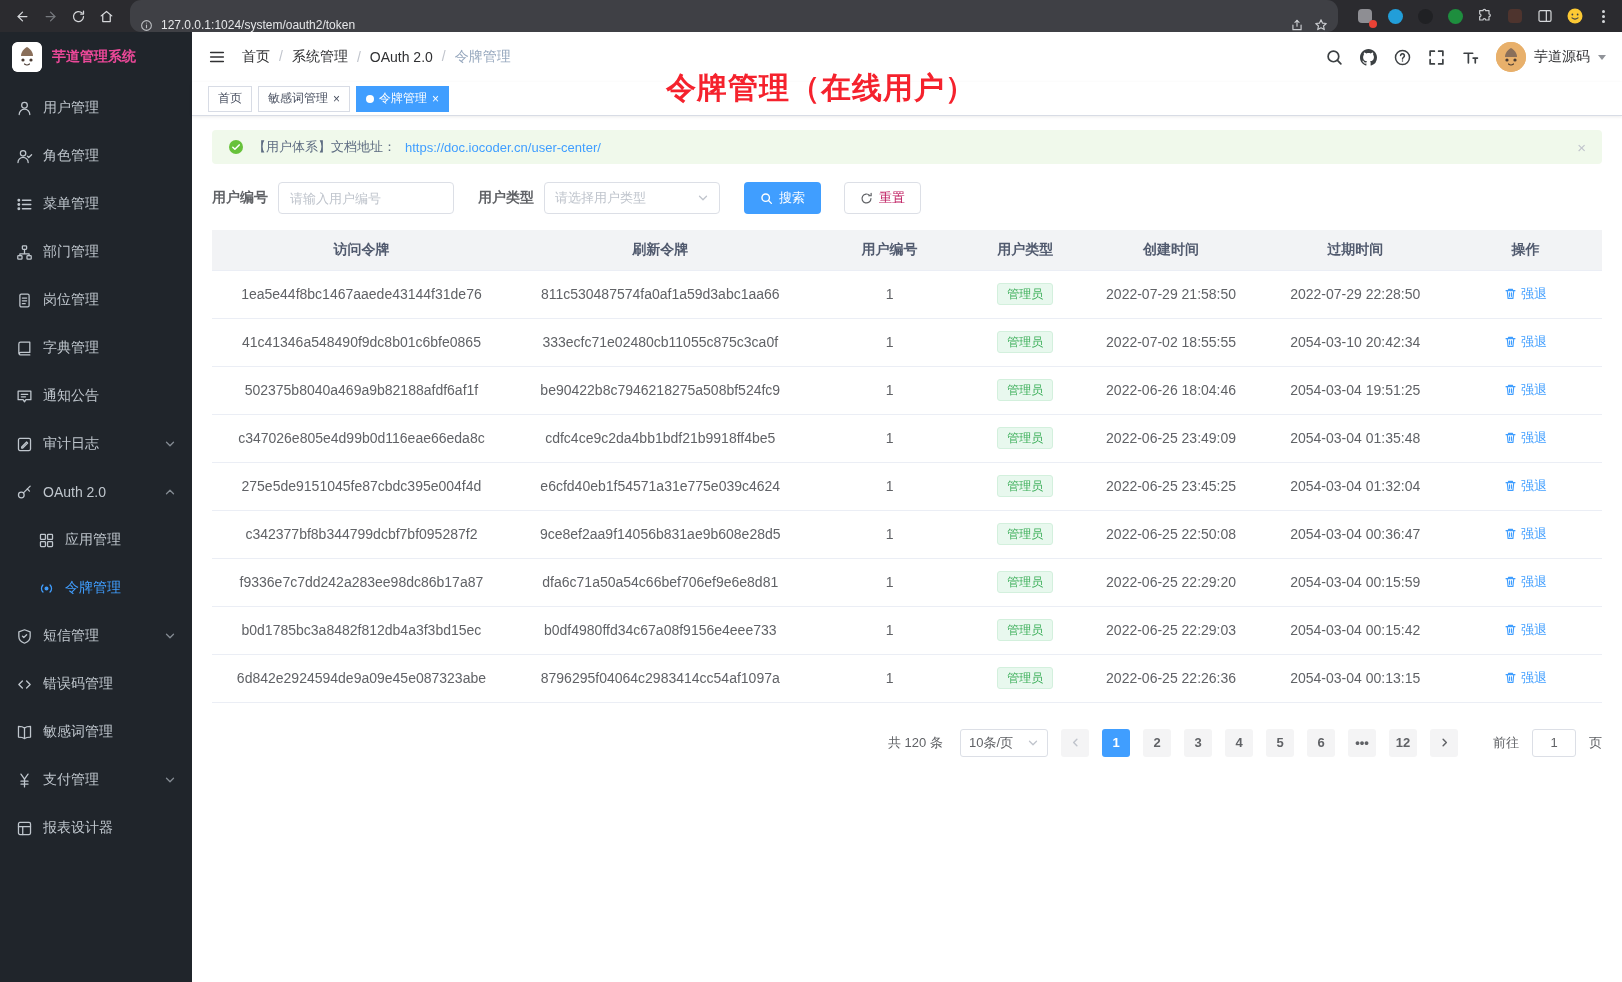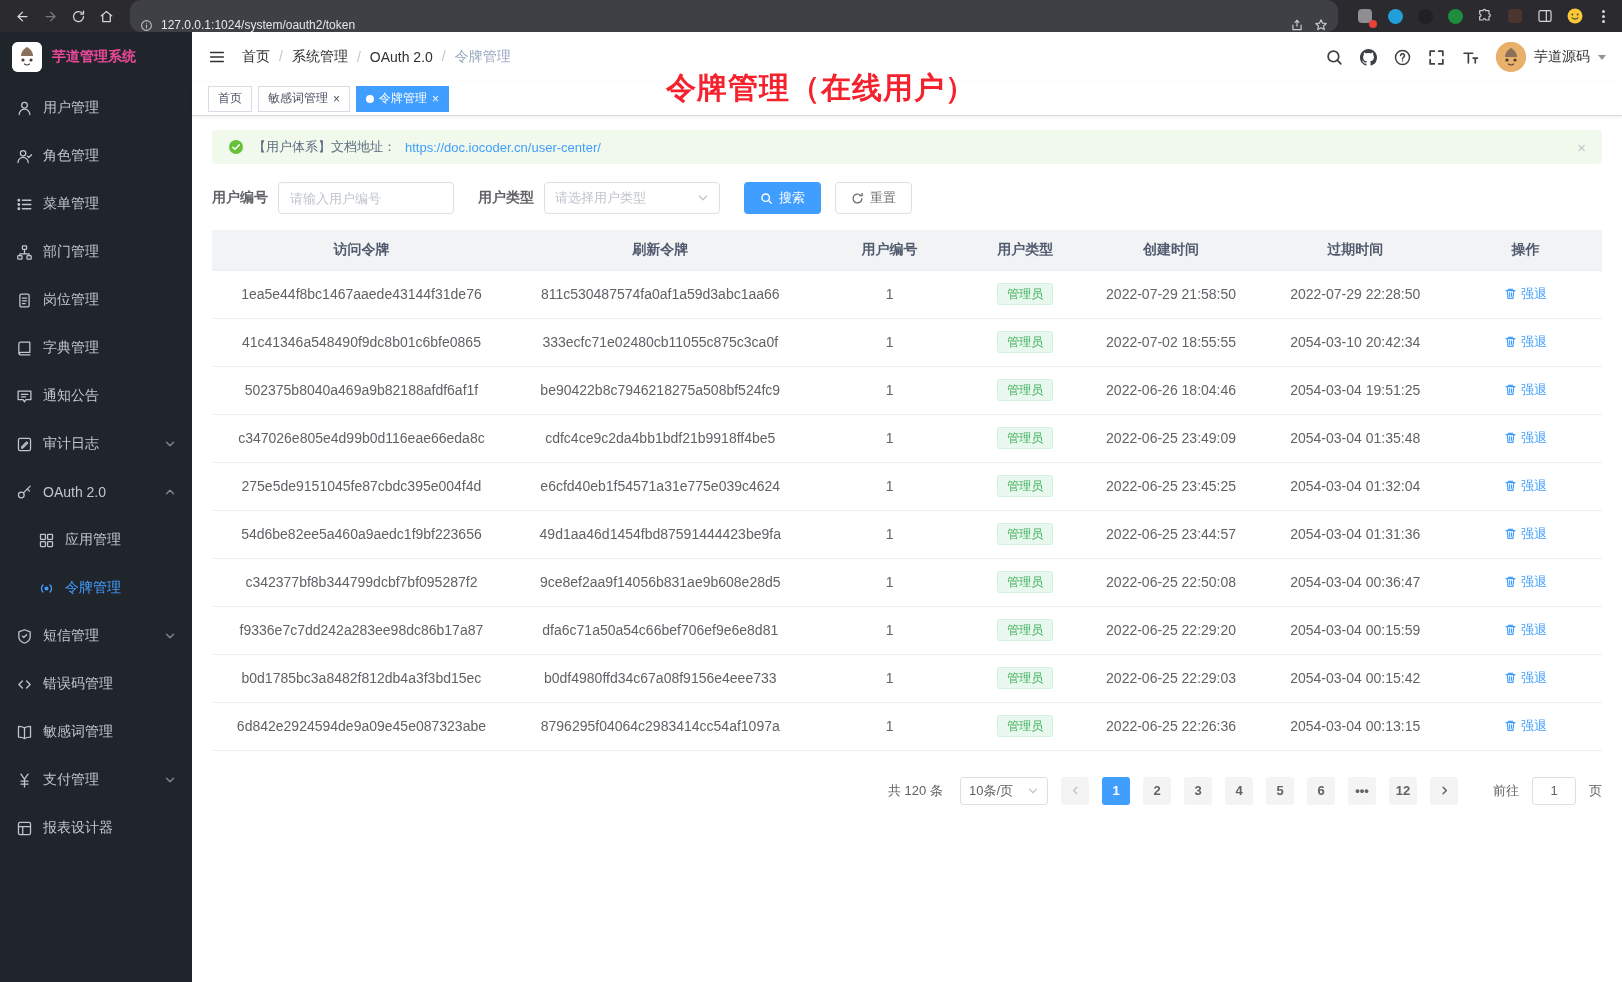--- a/index.html
+++ b/index.html
@@ -84,21 +84,21 @@
   .f-label { font-weight:700; color:#606266; margin-right:10px; white-space:nowrap; }
   .f-input { width:176px; height:32px; border:1px solid #dcdfe6; border-radius:4px; padding:0 11px; font-size:13px; color:#606266; font-family:inherit; margin-right:24px; outline:none; }
   .f-input::placeholder { color:#bfc4cc; }
   .f-select { width:176px; height:32px; border:1px solid #dcdfe6; border-radius:4px; padding:0 10px; display:flex; align-items:center; font-size:13px; color:#bfc4cc; margin-right:24px; cursor:pointer; }
   .f-select .sel-text { flex:1; }
   .sel-chevron { width:12px; height:12px; color:#c0c4cc; display:flex; }
   .sel-chevron svg { width:12px; height:12px; }
   .btn { height:32px; display:inline-flex; align-items:center; gap:6px; padding:0 15px; border-radius:4px; font-size:13px; cursor:pointer; border:1px solid transparent; font-family:inherit; }
   .btn svg { width:13px; height:13px; }
   .btn-primary { background:#409eff; color:#fff; margin-right:14px; }
-  .btn-plain { background:#fff; border-color:#dcdfe6; color:#737373; }
+  .btn-plain { background:#fff; border-color:#dcdfe6; color:#be185d;margin-left:9px; }
 
   .data-table { width:100%; border-collapse:collapse; margin-top:16px; font-size:14px; table-layout:fixed; }
   .data-table th { height:40px; background:#f2f3f5; color:#515a6e; font-weight:700; text-align:center; border-bottom:1px solid #ebeef5; }
   .data-table td { height:48px; text-align:center; color:#606266; border-bottom:1px solid #ebeef5; white-space:nowrap; overflow:hidden; }
   .tag { display:inline-block; padding:3px 9px; font-size:12px; color:#3eaf5b; background:#e8f8ee; border:1px solid #d3f0dd; border-radius:3px; line-height:1.2; }
   .action-link { display:inline-flex; align-items:center; gap:4px; color:#409eff; font-size:13px; cursor:pointer; text-decoration:none; }
   .action-link svg { width:13px; height:13px; stroke:currentColor; fill:none; stroke-width:1.4; stroke-linecap:round; stroke-linejoin:round; }
 
   .pagination { margin-top:26px; display:flex; align-items:center; justify-content:flex-end; gap:13px; font-size:13px; color:#606266; padding-bottom:20px; }
   .pg-total { margin-right:4px; }
@@ -696,36 +696,20 @@
               <td>
                 <a class="action-link">
                   <svg viewBox="0 0 16 16">
                     <path d="M2.5 4.5h11M5.5 4.5V3h5v1.5M4 4.5L5 14h6l1-9.5M6.8 7.2v4.3M9.2 7.2v4.3"></path>
                   </svg>
                   <span>强退</span>
                 </a>
               </td>
             </tr>
 
-            <tr>
-              <td>54d6be82ee5a460a9aedc1f9bf223656</td>
-              <td>49d1aa46d1454fbd87591444423be9fa</td>
-              <td>1</td>
-              <td><span class="tag">管理员</span></td>
-              <td>2022-06-25 23:44:57</td>
-              <td>2054-03-04 01:31:36</td>
-              <td>
-                <a class="action-link">
-                  <svg viewBox="0 0 16 16">
-                    <path d="M2.5 4.5h11M5.5 4.5V3h5v1.5M4 4.5L5 14h6l1-9.5M6.8 7.2v4.3M9.2 7.2v4.3"></path>
-                  </svg>
-                  <span>强退</span>
-                </a>
-              </td>
-            </tr>
 
             <tr>
               <td>c342377bf8b344799dcbf7bf095287f2</td>
               <td>9ce8ef2aa9f14056b831ae9b608e28d5</td>
               <td>1</td>
               <td><span class="tag">管理员</span></td>
               <td>2022-06-25 22:50:08</td>
               <td>2054-03-04 00:36:47</td>
               <td>
                 <a class="action-link">

